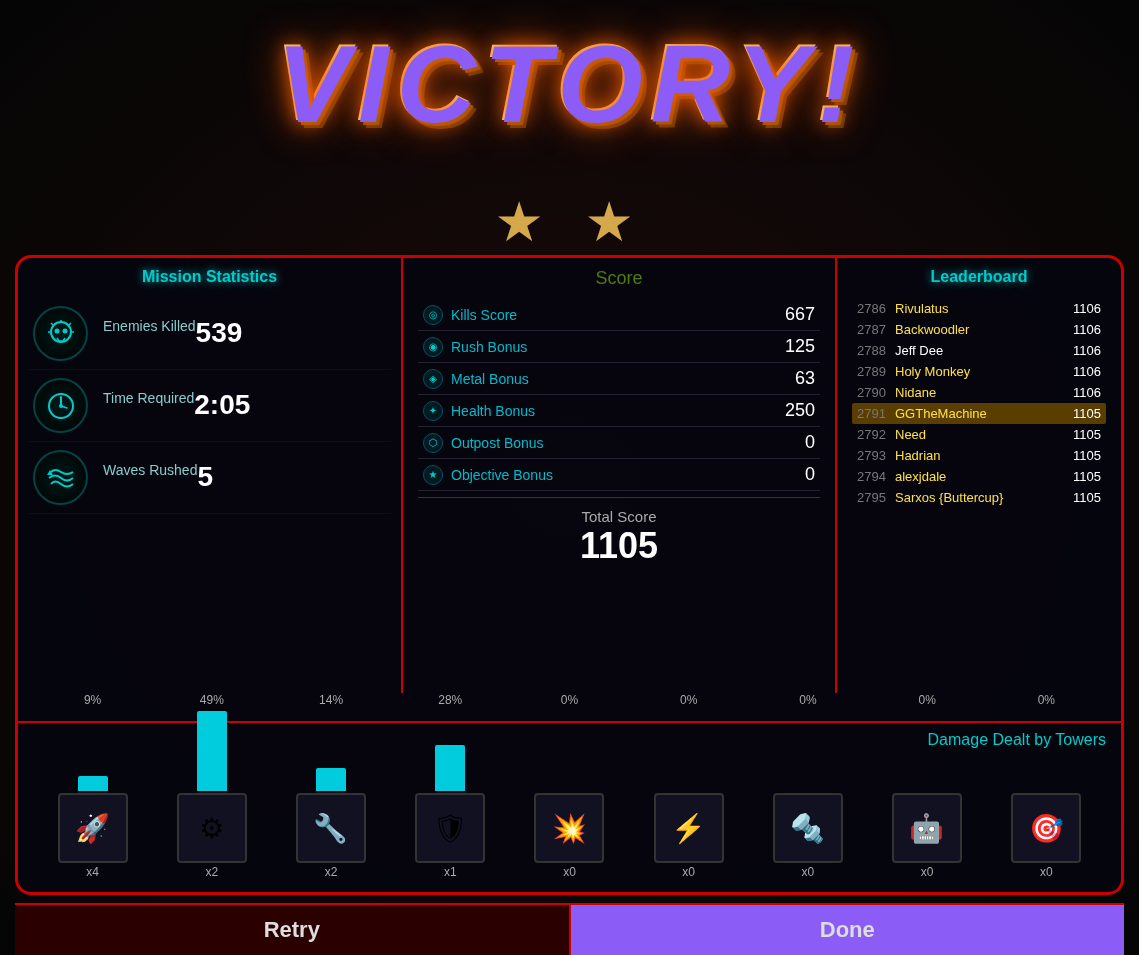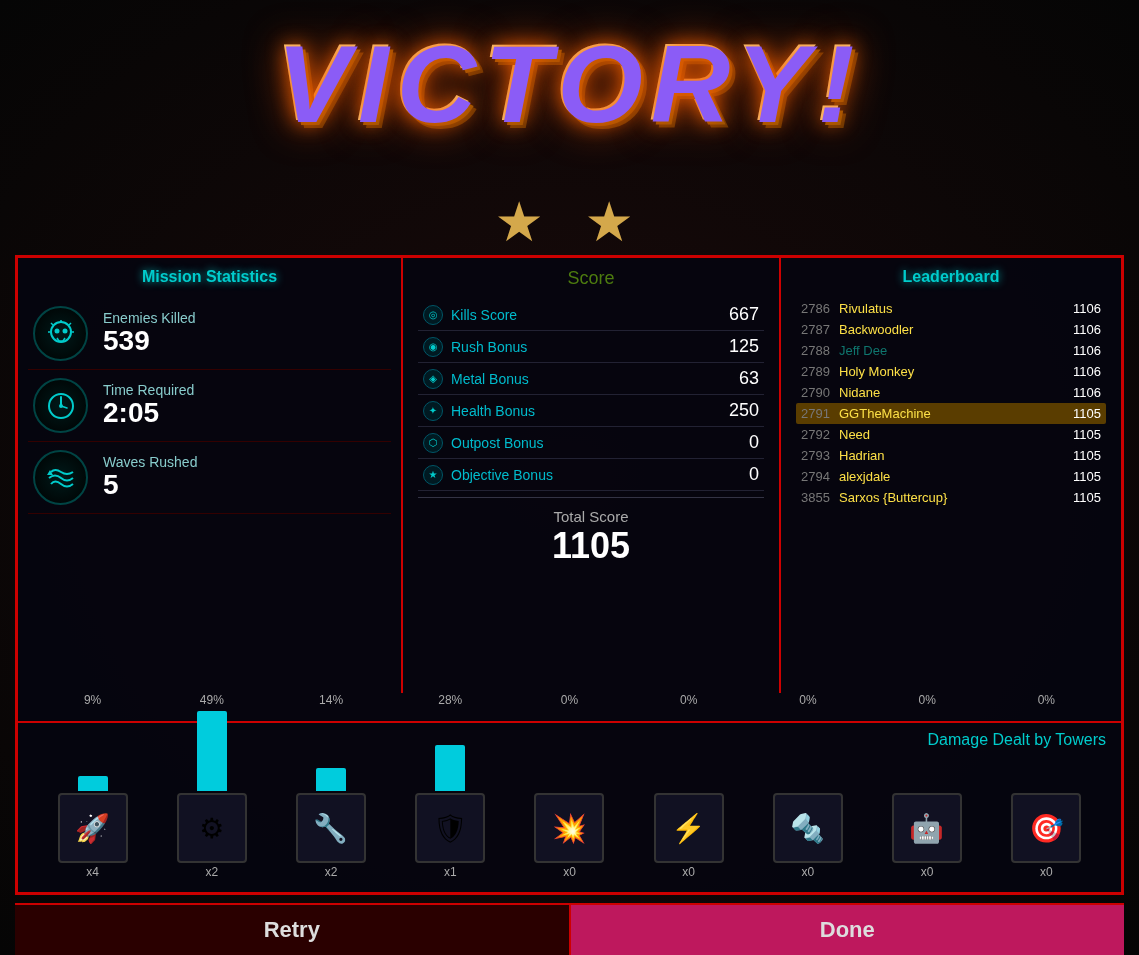--- a/index.html
+++ b/index.html
@@ -59,21 +59,21 @@
     }
 
     
     .main-panel {
       position: absolute;
       top: 255px;
       left: 15px;
       right: 15px;
       bottom: 60px;
       border: 3px solid #cc0000;
-      border-radius: 0;
+      border-radius: 16px;
       background: rgba(5, 5, 15, 0.92);
       display: flex;
       flex-direction: column;
       gap: 28px;
     }
 
     
     .top-section {
       display: flex;
       flex: 1;
@@ -112,21 +112,21 @@
       justify-content: center;
       flex-shrink: 0;
       margin-right: 15px;
     }
     .stat-icon svg {
       width: 32px;
       height: 32px;
     }
     .stat-info {
       display: flex;
-      flex-direction: column;
+      flex-direction: row;
     }
     .stat-label {
       color: #88cccc;
       font-size: 14px;
     }
     .stat-value {
       color: #ffffff;
       font-size: 28px;
       font-weight: bold;
       line-height: 1.1;
@@ -183,21 +183,21 @@
       font-size: 15px;
     }
     .total-score-value {
       color: #ffffff;
       font-size: 36px;
       font-weight: bold;
     }
 
     
     .leaderboard-panel {
-      width: 340px;
+      width: 284px;
       flex-shrink: 0;
       padding: 10px 15px;
     }
     .leaderboard-row {
       display: flex;
       justify-content: space-between;
       align-items: center;
       padding: 3px 5px;
       font-size: 13px;
     }
@@ -206,21 +206,21 @@
       border-radius: 2px;
     }
     .lb-rank {
       color: #777777;
       width: 38px;
     }
     .lb-name {
       color: #fde047;
       flex: 1;
     }
-    .lb-name.cyan { color: #0f766e; }
+    .lb-name.cyan { color: #ffffff; }
     .lb-score {
       color: #ffffff;
       width: 45px;
       text-align: right;
     }
 
     
     .damage-section {
       border-top: 2px solid #cc0000;
       padding: 8px 15px;
@@ -301,21 +301,21 @@
       cursor: pointer;
       border: none;
       outline: none;
     }
     .btn-retry {
       background: #2a0000;
       color: #dddddd;
       border-right: 2px solid #cc0000;
     }
     .btn-done {
-      background: #be185d;
+      background: #8b5cf6;
       color: #dddddd;
     }
 
     
     .score-divider {
       border: none;
       border-top: 1px solid #334;
       margin: 6px 0;
     }
   </style>
@@ -483,21 +483,21 @@
         <span class="lb-rank">2793</span>
         <span class="lb-name">Hadrian</span>
         <span class="lb-score">1105</span>
       </div>
       <div class="leaderboard-row">
         <span class="lb-rank">2794</span>
         <span class="lb-name">alexjdale</span>
         <span class="lb-score">1105</span>
       </div>
       <div class="leaderboard-row">
-        <span class="lb-rank">3855</span>
+        <span class="lb-rank">2795</span>
         <span class="lb-name">Sarxos {Buttercup}</span>
         <span class="lb-score">1105</span>
       </div>
     </div>
   </div>
 
   <div class="damage-section">
     <div class="damage-title">Damage Dealt by Towers</div>
     <div class="chart-area" id="chart-area">
     <div class="tower-col">

